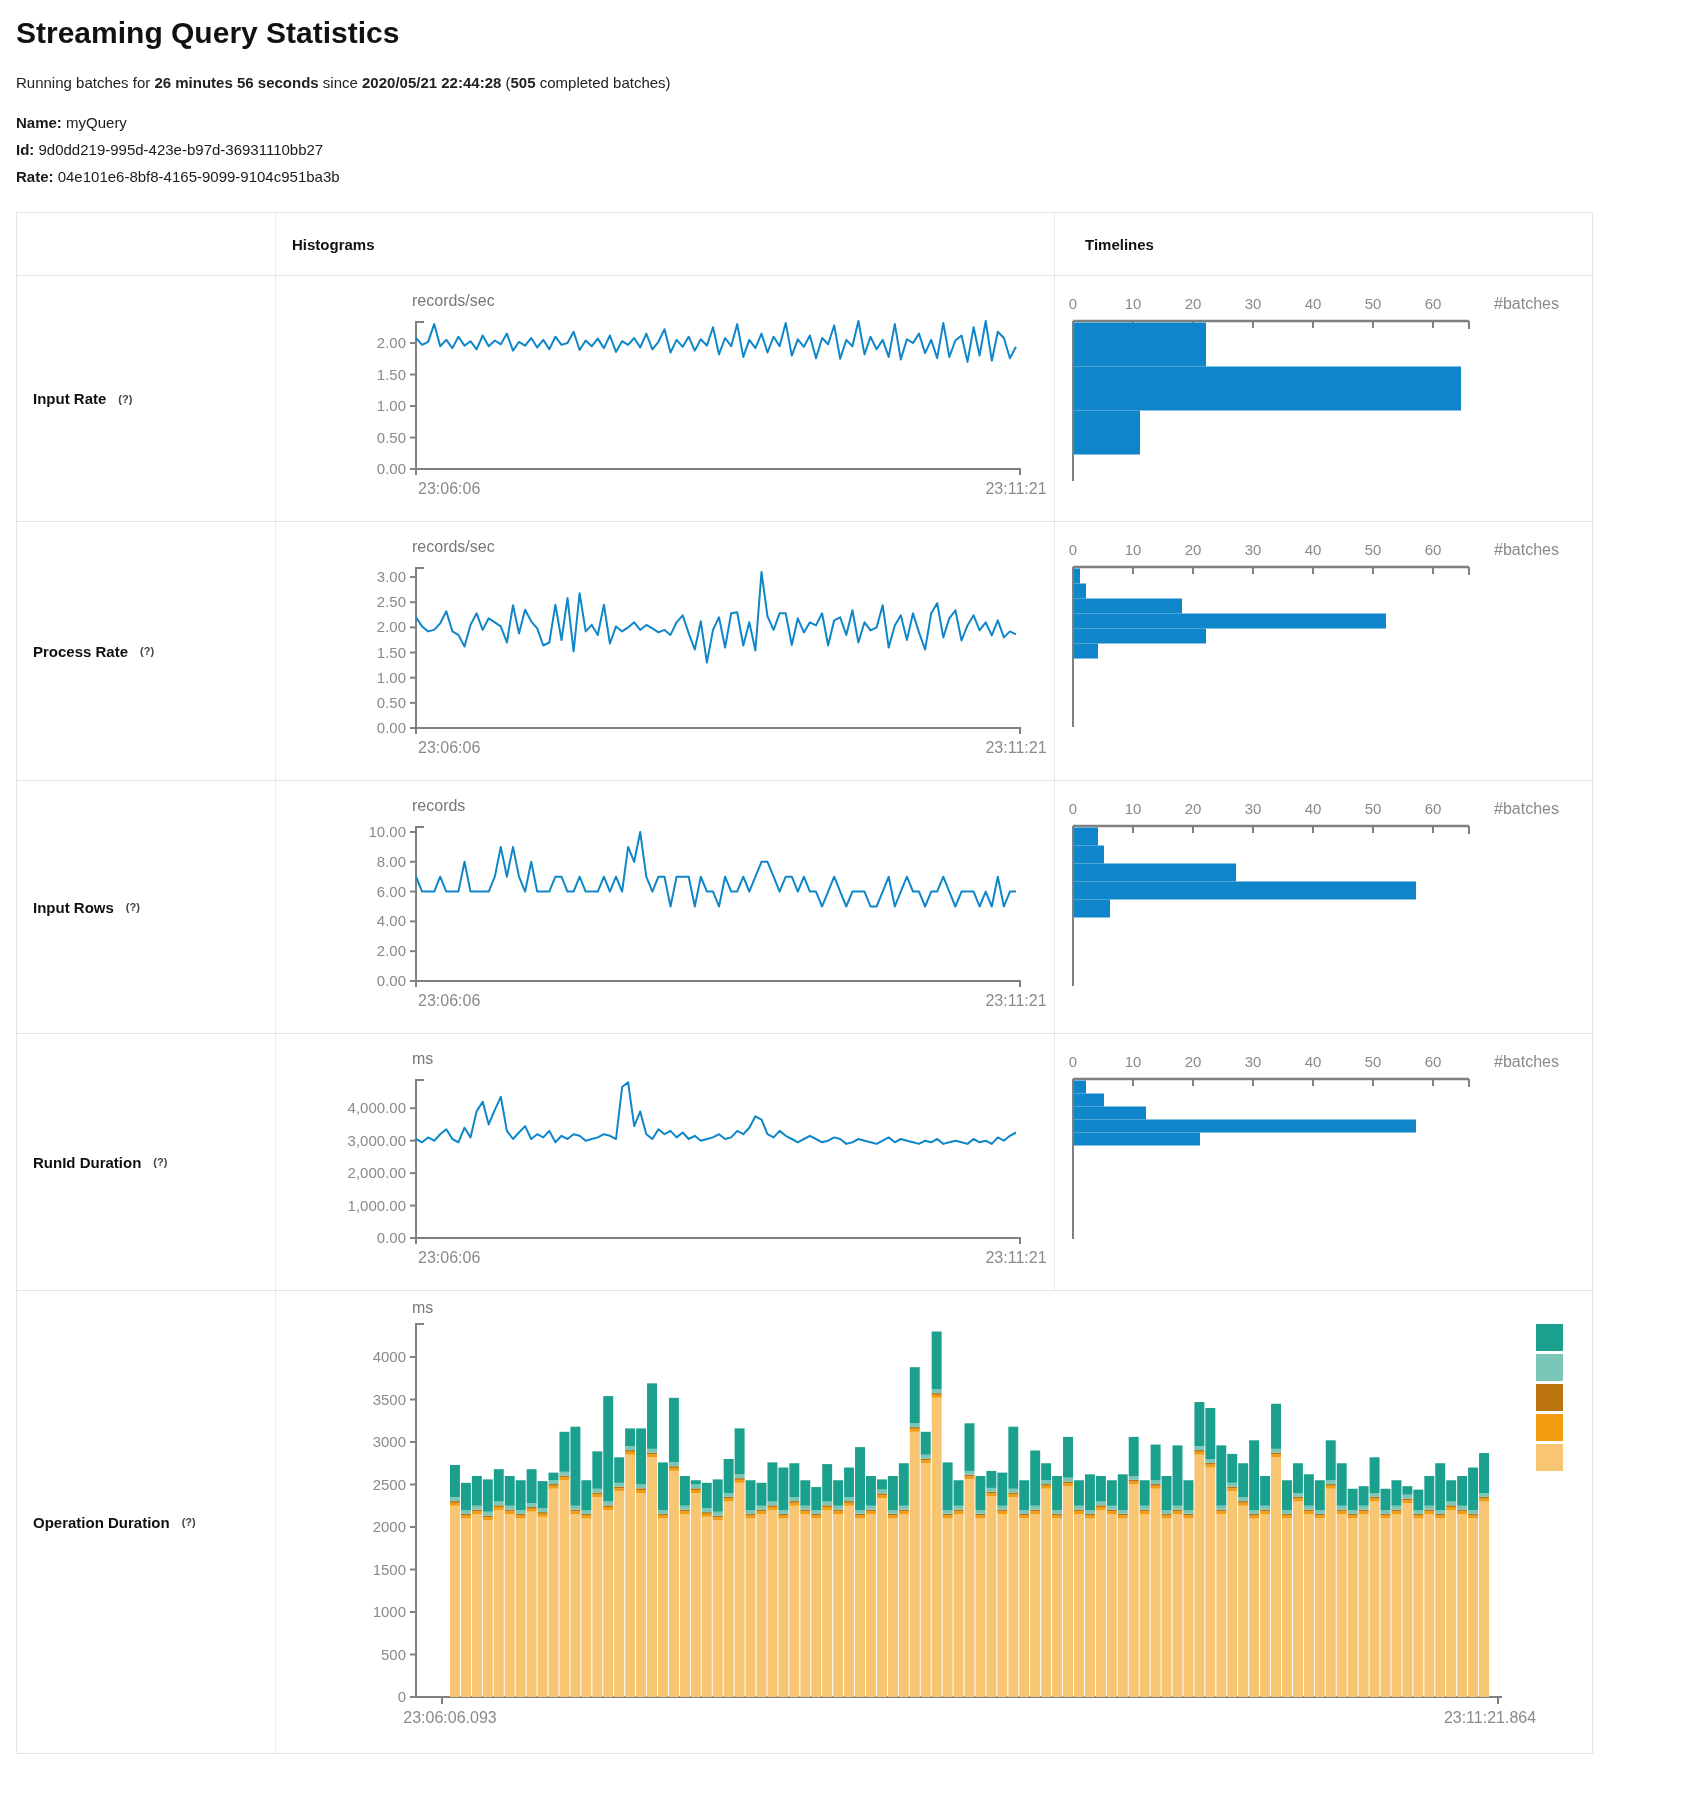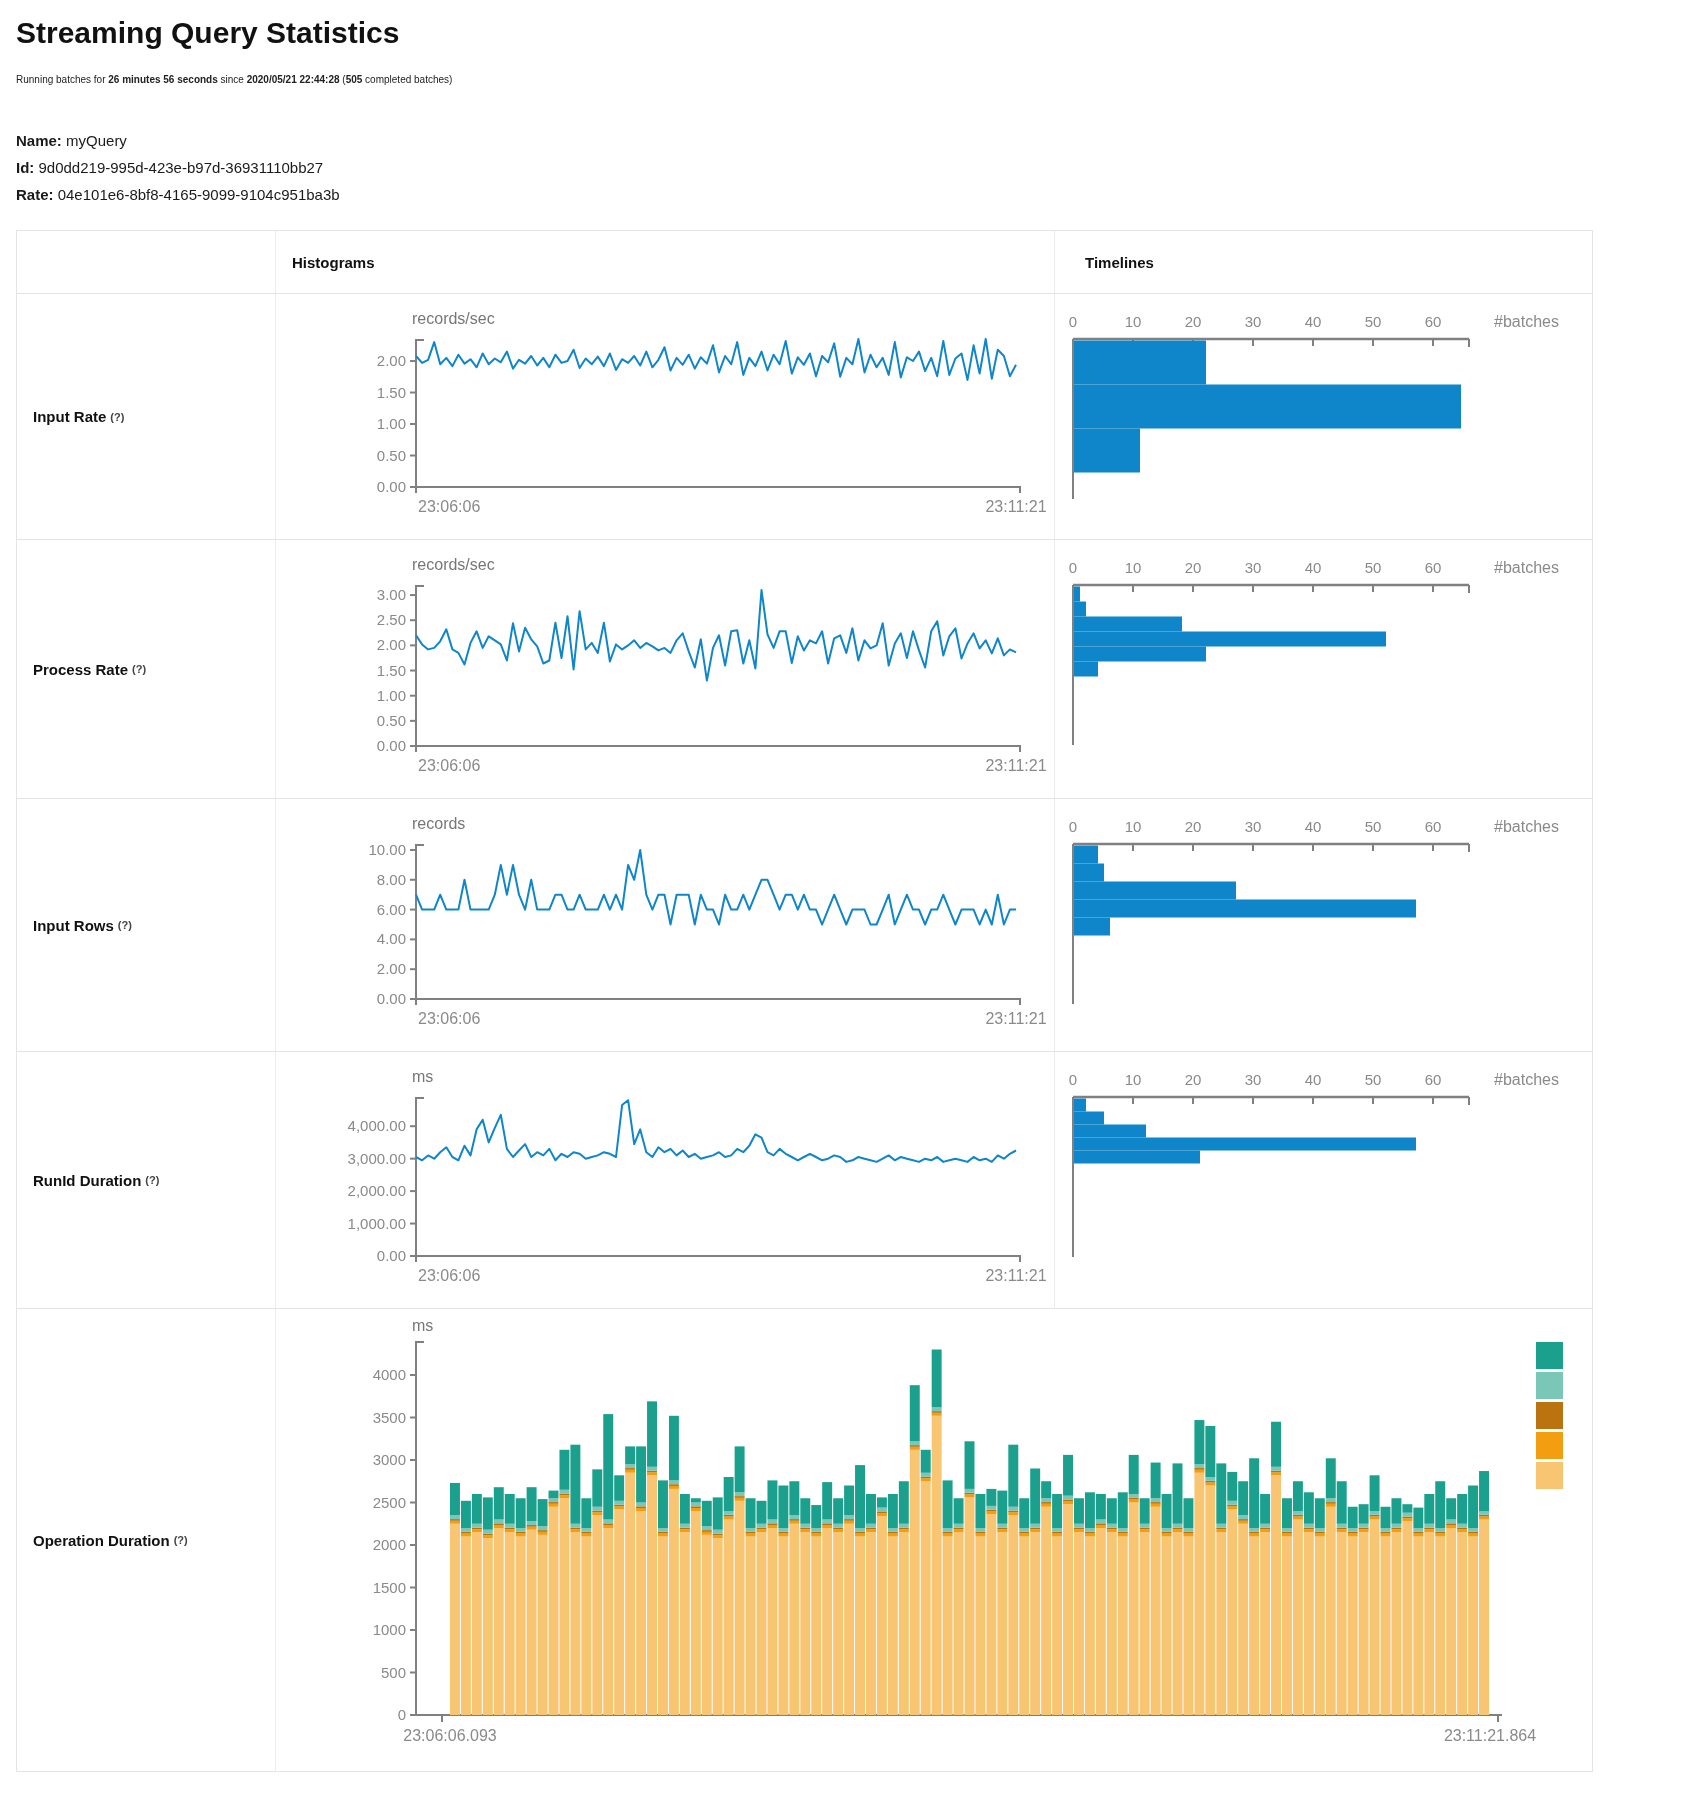--- a/index.html
+++ b/index.html
@@ -1,34 +1,34 @@
 <!DOCTYPE html>
 <html><head>
 <meta charset="utf-8">
 <style>
   html,body{margin:0;padding:0;background:#fff;color:#1b1b1b;
     font-family:"Liberation Sans",sans-serif;}
   .container{width:1693px;box-sizing:border-box;padding:14px 16px 30px 16px;}
   .page-title{font-size:30px;font-weight:bold;margin:2px 0 24px 0;color:#111;}
-  .subtitle{font-size:10px;margin-bottom:42px;color:#222;}
+  .subtitle{font-size:15px;margin-bottom:18px;color:#222;}
   .subtitle b{font-weight:bold;}
   .query-info{font-size:15px;line-height:27px;margin-bottom:22px;}
   .query-info b{font-weight:bold;}
   .stats-table{width:1575px;border:1px solid #e4e4e4;border-bottom:1px solid #e4e4e4;}
   .t-row{display:grid;grid-template-columns:258px 779px 538px;border-top:1px solid #e4e4e4;}
   .t-row:first-child{border-top:none;}
   .t-row.span2{grid-template-columns:258px 1317px;}
   .t-header{height:62px;}
   .t-header .cell{display:flex;align-items:center;font-weight:bold;font-size:15px;color:#111;}
   .cell{box-sizing:border-box;overflow:hidden;position:relative;}
   .cell.timelines-h{padding-left:30px;}
   .cell.histograms-h{padding-left:16px;}
   .cell.c2,.cell.c3{border-left:1px solid #ececec;}
   .label-cell{display:flex;align-items:center;padding-left:16px;font-size:15px;
-    font-weight:bold;color:#111;}
+    font-weight:bold;color:#111;gap:8px;}
   .label-cell sup{font-size:11px;margin-left:4px;color:#444;font-weight:bold;}
   .row-h1{height:245px;}.row-h2{height:258px;}.row-h3{height:252px;}
   .row-h4{height:256px;}.row-h5{height:462px;}
   svg{display:block;font-family:"Liberation Sans",sans-serif;}
   svg text{user-select:none;}
 </style>
 </head>
 <body>
 
 <div class="container">

